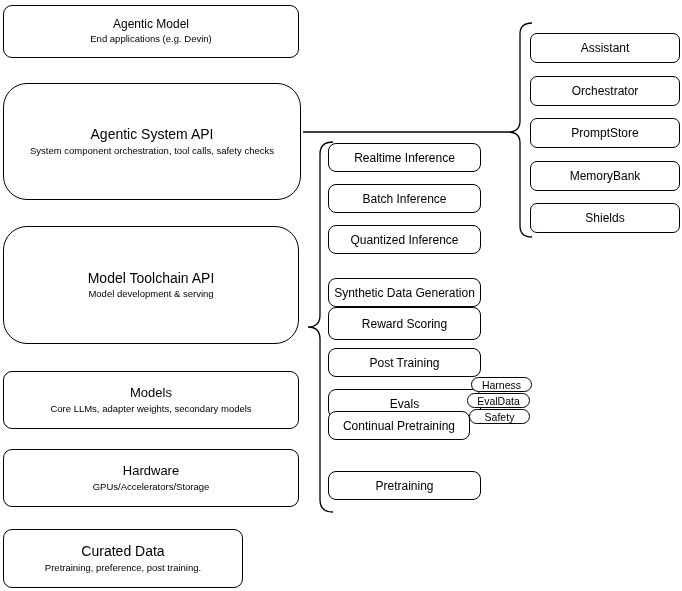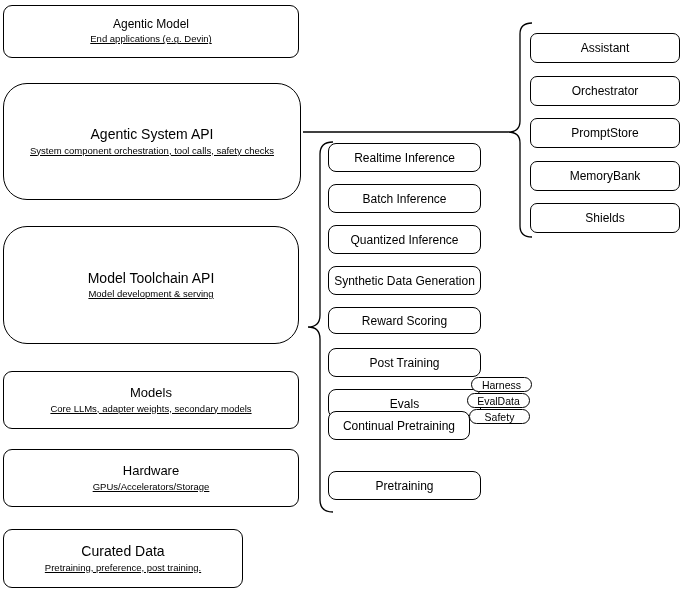--- a/index.html
+++ b/index.html
@@ -7,21 +7,21 @@
     position:relative;width:682px;height:591px;background:#fff;
     font-family:"Liberation Sans",sans-serif;color:#000;overflow:hidden;
   }
   .overlay{position:absolute;left:0;top:0;z-index:0;}
   .box{
     position:absolute;background:#fff;border:1.3px solid #000;box-sizing:border-box;
     display:flex;flex-direction:column;align-items:center;justify-content:center;
     text-align:center;z-index:1;
   }
   .title{line-height:1.15;white-space:nowrap;}
-  .subtitle{font-size:9.5px;line-height:1.15;margin-top:3px;white-space:nowrap;text-decoration:underline;}
+  .subtitle{font-size:9.5px;line-height:1.15;margin-top:3px;white-space:nowrap;}
   .mbox,.rbox{
     position:absolute;background:#fff;border:1.3px solid #000;box-sizing:border-box;
     display:flex;align-items:center;justify-content:center;text-align:center;
     font-size:12px;white-space:nowrap;z-index:1;
   }
   .mbox{border-radius:8px;}
   .rbox{border-radius:7px;}
   .pill{
     position:absolute;background:#fff;border:1.3px solid #000;box-sizing:border-box;
     border-radius:8px;display:flex;align-items:center;justify-content:center;
@@ -65,22 +65,22 @@
   </div>
 
   <div class="box" style="left:3px;top:529px;width:240px;height:59px;border-radius:9px">
     <div class="title" style="font-size:14px">Curated Data</div>
     <div class="subtitle">Pretraining, preference, post training.</div>
   </div>
 
   <div class="mbox" style="left:328px;top:143px;width:153px;height:29px">Realtime Inference</div>
   <div class="mbox" style="left:328px;top:184px;width:153px;height:29px">Batch Inference</div>
   <div class="mbox" style="left:328px;top:225px;width:153px;height:29px">Quantized Inference</div>
-  <div class="mbox" style="left:328px;top:266px;width:153px;height:29px">Synthetic Data Generation</div>
-  <div class="mbox" style="left:328px;top:307px;width:153px;height:27px">Reward Scoring</div>
+  <div class="mbox" style="left:328px;top:278px;width:153px;height:29px">Synthetic Data Generation</div>
+  <div class="mbox" style="left:328px;top:307px;width:153px;height:33px">Reward Scoring</div>
   <div class="mbox" style="left:328px;top:348px;width:153px;height:29px">Post Training</div>
   <div class="mbox" style="left:328px;top:389px;width:153px;height:29px">Evals</div>
   <div class="mbox" style="left:328px;top:411px;width:142px;height:29px">Continual Pretraining</div>
   <div class="mbox" style="left:328px;top:471px;width:153px;height:29px">Pretraining</div>
 
   <div class="pill" style="left:471px;top:377px;width:61px;height:15px">Harness</div>
   <div class="pill" style="left:467px;top:393px;width:63px;height:15px">EvalData</div>
   <div class="pill" style="left:469px;top:409px;width:61px;height:15px">Safety</div>
 
   <div class="rbox" style="left:530px;top:33px;width:150px;height:30px">Assistant</div>

